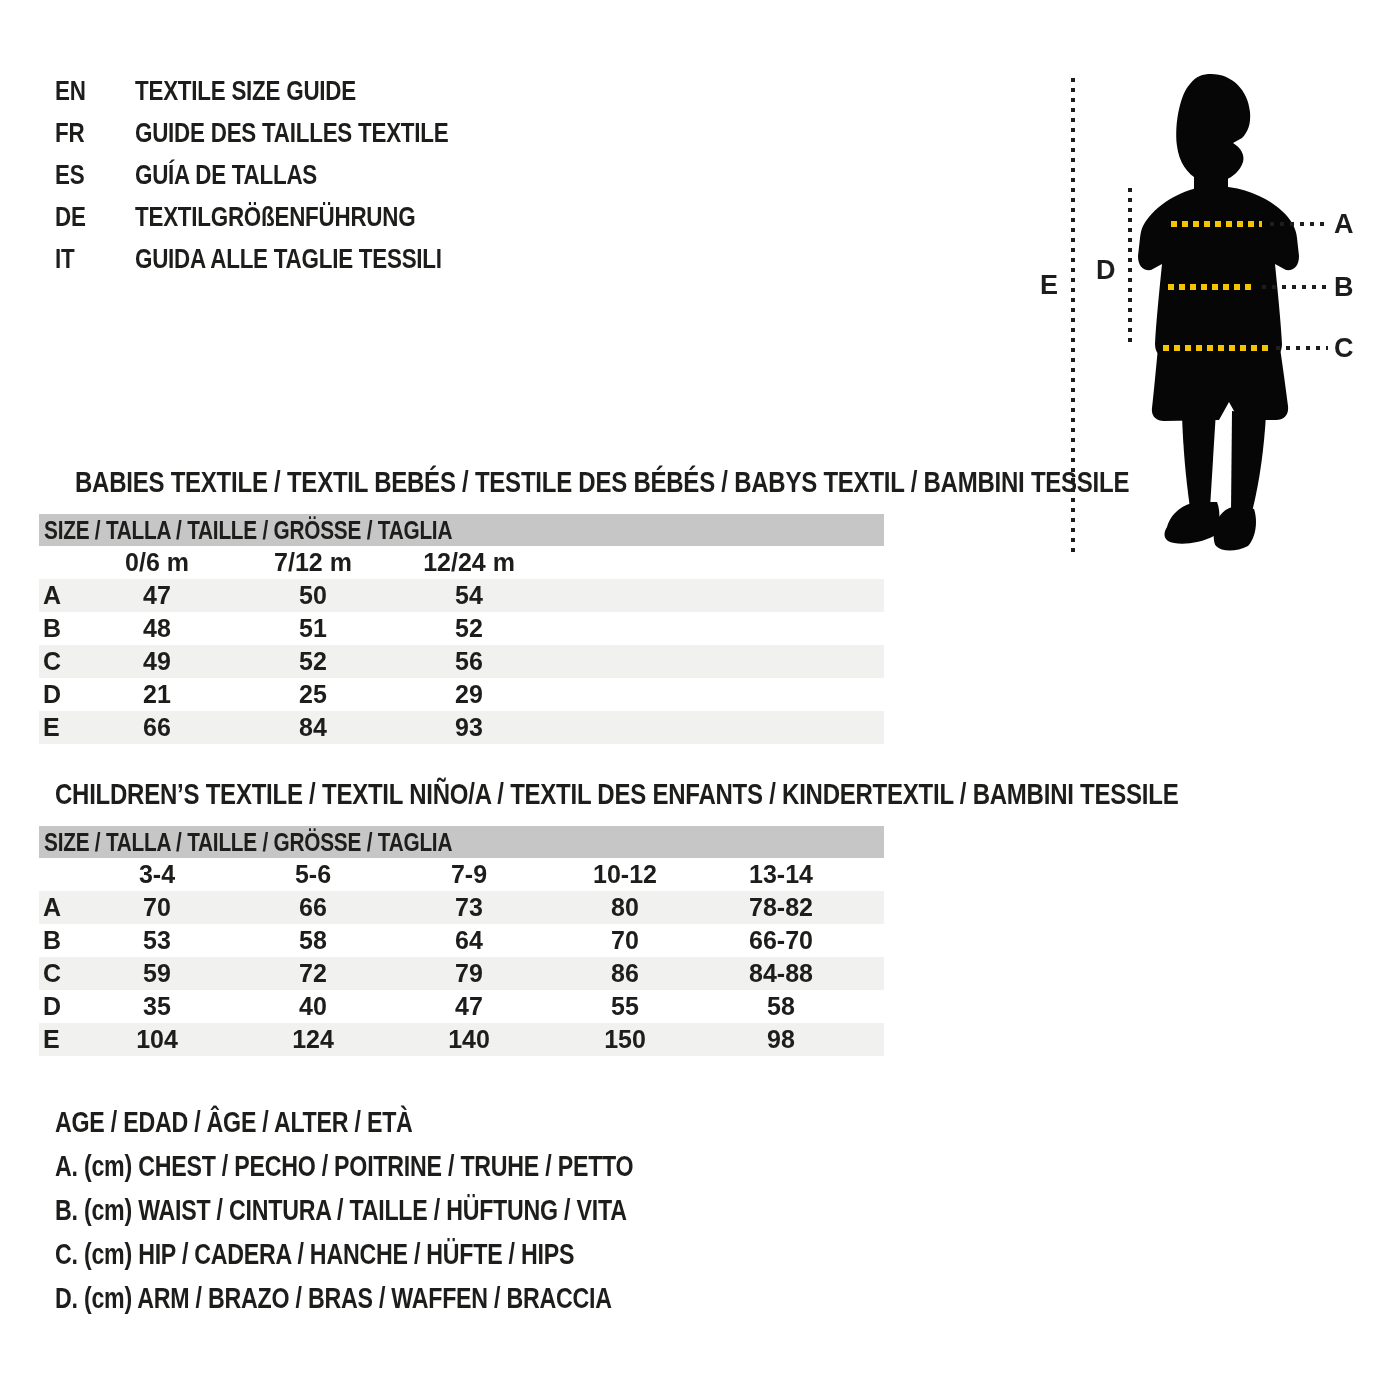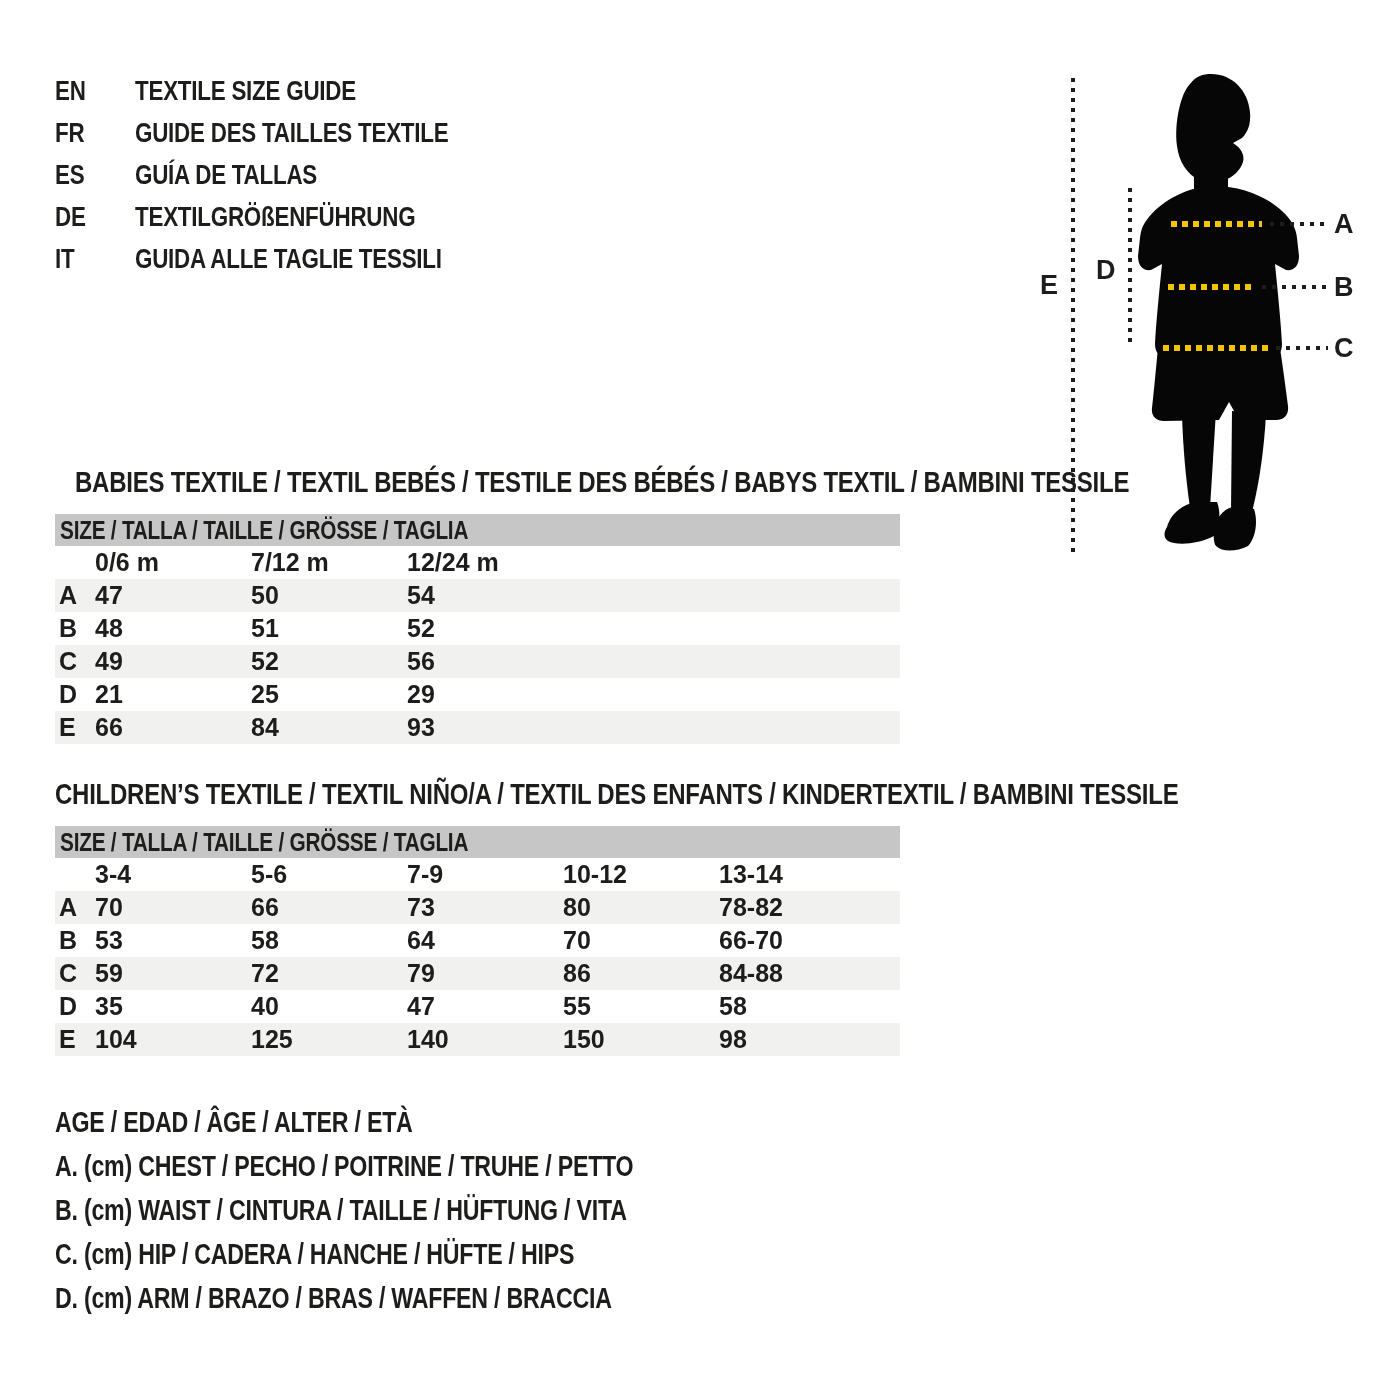--- a/index.html
+++ b/index.html
@@ -18,30 +18,30 @@
   .langs { position:absolute; left:55px; top:70px; }
   .lang-row { height:42px; line-height:42px; font-size:28px; }
   .lang-row .code { width:80px; }
 
   
   .section-title { position:absolute; left:55px; font-size:30px; line-height:32px; }
   #babies-title   { top:466px;margin-left:20px; }
   #children-title { top:778px; }
 
   
-  .sizetable { position:absolute; left:55px; width:845px; }
+  .sizetable { position:absolute; left:39px; width:845px; }
   #babies-table   { top:514px; }
   #children-table { top:826px; }
   .bar { height:32px; line-height:33px; background:#c6c6c6; padding-left:5px; font-size:26px; }
   .trow { display:grid; height:33px; line-height:33px; font-size:25px; }
   #babies-table .trow   { grid-template-columns:40px 156px 156px 156px; }
   #children-table .trow { grid-template-columns:40px 156px 156px 156px 156px 156px; }
   .trow.stripe { background:#f1f1f0; }
   .rlabel { text-align:left; padding-left:4px; }
-  .cell { text-align:left; }
+  .cell { text-align:center; }
 
   
   .legend { position:absolute; left:55px; top:1100px; }
   .legend-line { height:44px; line-height:44px; font-size:29px; }
 
   
   #figure-svg { position:absolute; left:1040px; top:60px; width:360px; height:510px; }
   .figlbl { font-family:"Liberation Sans",sans-serif; font-weight:700; font-size:27px; fill:#1d1d1b; }
 </style>
 </head>
@@ -192,21 +192,21 @@
       <span class="rlabel">D</span>
       <span class="cell">35</span>
       <span class="cell">40</span>
       <span class="cell">47</span>
       <span class="cell">55</span>
       <span class="cell">58</span>
     </div>
     <div class="trow stripe">
       <span class="rlabel">E</span>
       <span class="cell">104</span>
-      <span class="cell">125</span>
+      <span class="cell">124</span>
       <span class="cell">140</span>
       <span class="cell">150</span>
       <span class="cell">98</span>
     </div>
   </div>
 
   <section class="legend">
     <div class="legend-line">
       <span class="cx">AGE / EDAD / ÂGE / ALTER / ETÀ</span>
     </div>

